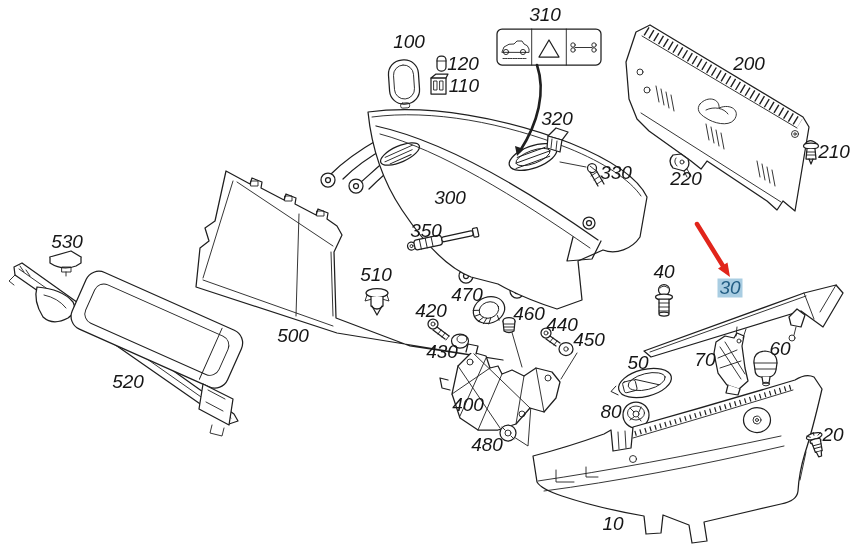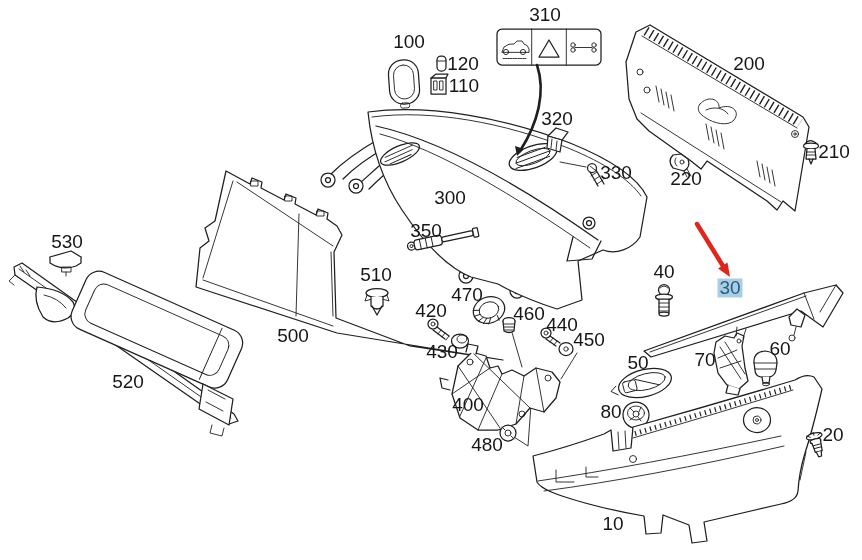--- a/index.html
+++ b/index.html
@@ -1,16 +1,16 @@
 <!DOCTYPE html>
 <html><head>
 <meta charset="utf-8">
 <style>
   html,body{margin:0;padding:0;background:#fff;}
-  .stage{position:relative;width:862px;height:560px;background:#fff;overflow:hidden;}
+  .stage{position:relative;width:862px;height:560px;background:#fff;overflow:hidden;font-style:italic;}
   svg{display:block;}
   .ln{fill:none;stroke:#1f1f1f;stroke-width:1.25;stroke-linejoin:round;stroke-linecap:round;}
   .lnw{fill:#ffffff;stroke:#1f1f1f;stroke-width:1.25;stroke-linejoin:round;stroke-linecap:round;}
   .thin{stroke-width:0.9;}
   .thick{stroke-width:2.6;}
   .num{font-family:"Liberation Sans","DejaVu Sans",sans-serif;font-size:19px;}
   .dark{fill:#161616;}
   .mid{text-anchor:middle;}
 </style>
 </head>

